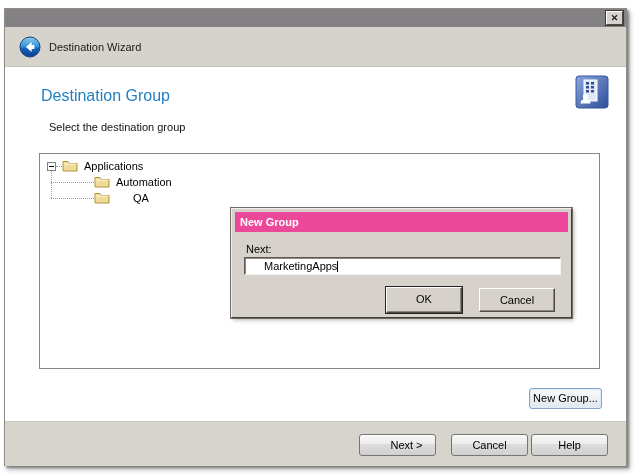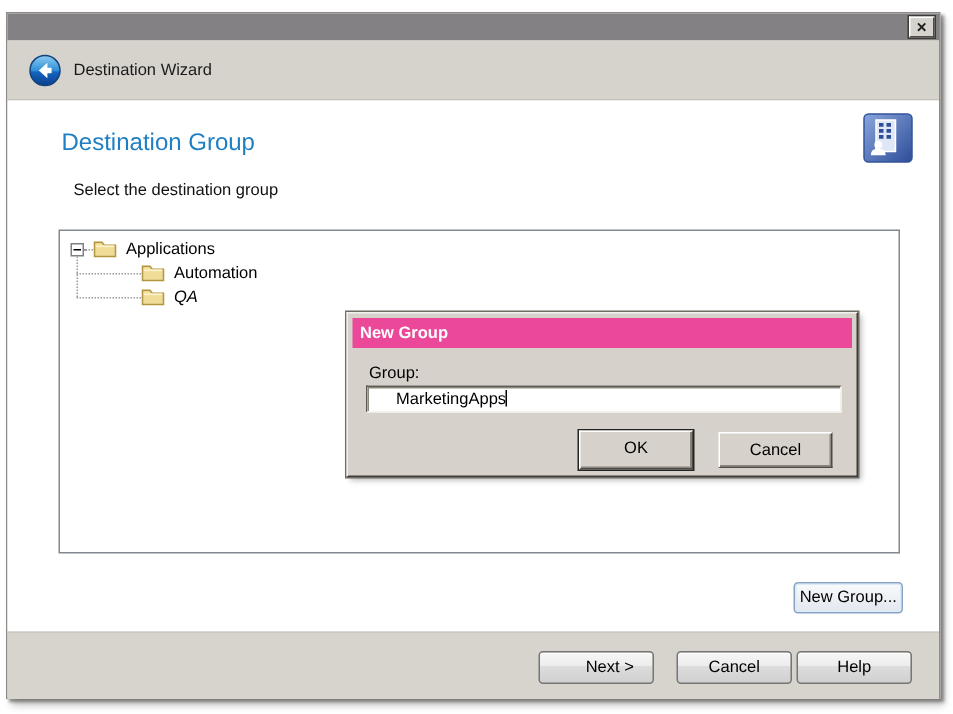--- a/index.html
+++ b/index.html
@@ -147,26 +147,26 @@
       <svg class="folder" style="left:54px; top:21px;" viewBox="0 0 16 13">
         <path d="M1 2.5 h5 l1.5 2 h7.5 v7.5 h-14 Z" fill="#F0DC96" stroke="#B1953F"></path>
         <path d="M1.8 5.2 h12.4" stroke="#fbf0c8" stroke-width="1.4"></path>
       </svg>
       <span class="tree-label" style="left:76px; top:20px;">Automation</span>
 
       <svg class="folder" style="left:54px; top:37px;" viewBox="0 0 16 13">
         <path d="M1 2.5 h5 l1.5 2 h7.5 v7.5 h-14 Z" fill="#F0DC96" stroke="#B1953F"></path>
         <path d="M1.8 5.2 h12.4" stroke="#fbf0c8" stroke-width="1.4"></path>
       </svg>
-      <span class="tree-label" style="left:76px; top:36px;font-style:italic;">QA</span>
+      <span class="tree-label" style="left:93px; top:36px;">QA</span>
     </div>
 
     <div class="modal">
       <div class="modal-titlebar">New Group</div>
-      <div class="modal-name-label">Group:</div>
+      <div class="modal-name-label">Next:</div>
       <div class="modal-input"><span>MarketingApps</span><span class="caret"></span></div>
       <div class="btn-classic btn-ok">OK</div>
       <div class="btn-classic btn-cancel-modal">Cancel</div>
     </div>
 
     <div class="btn-vista new-group-btn">New Group...</div>
   </div>
 
   <div class="footer">
     <div class="btn-vista btn-next">Next &gt;</div>

